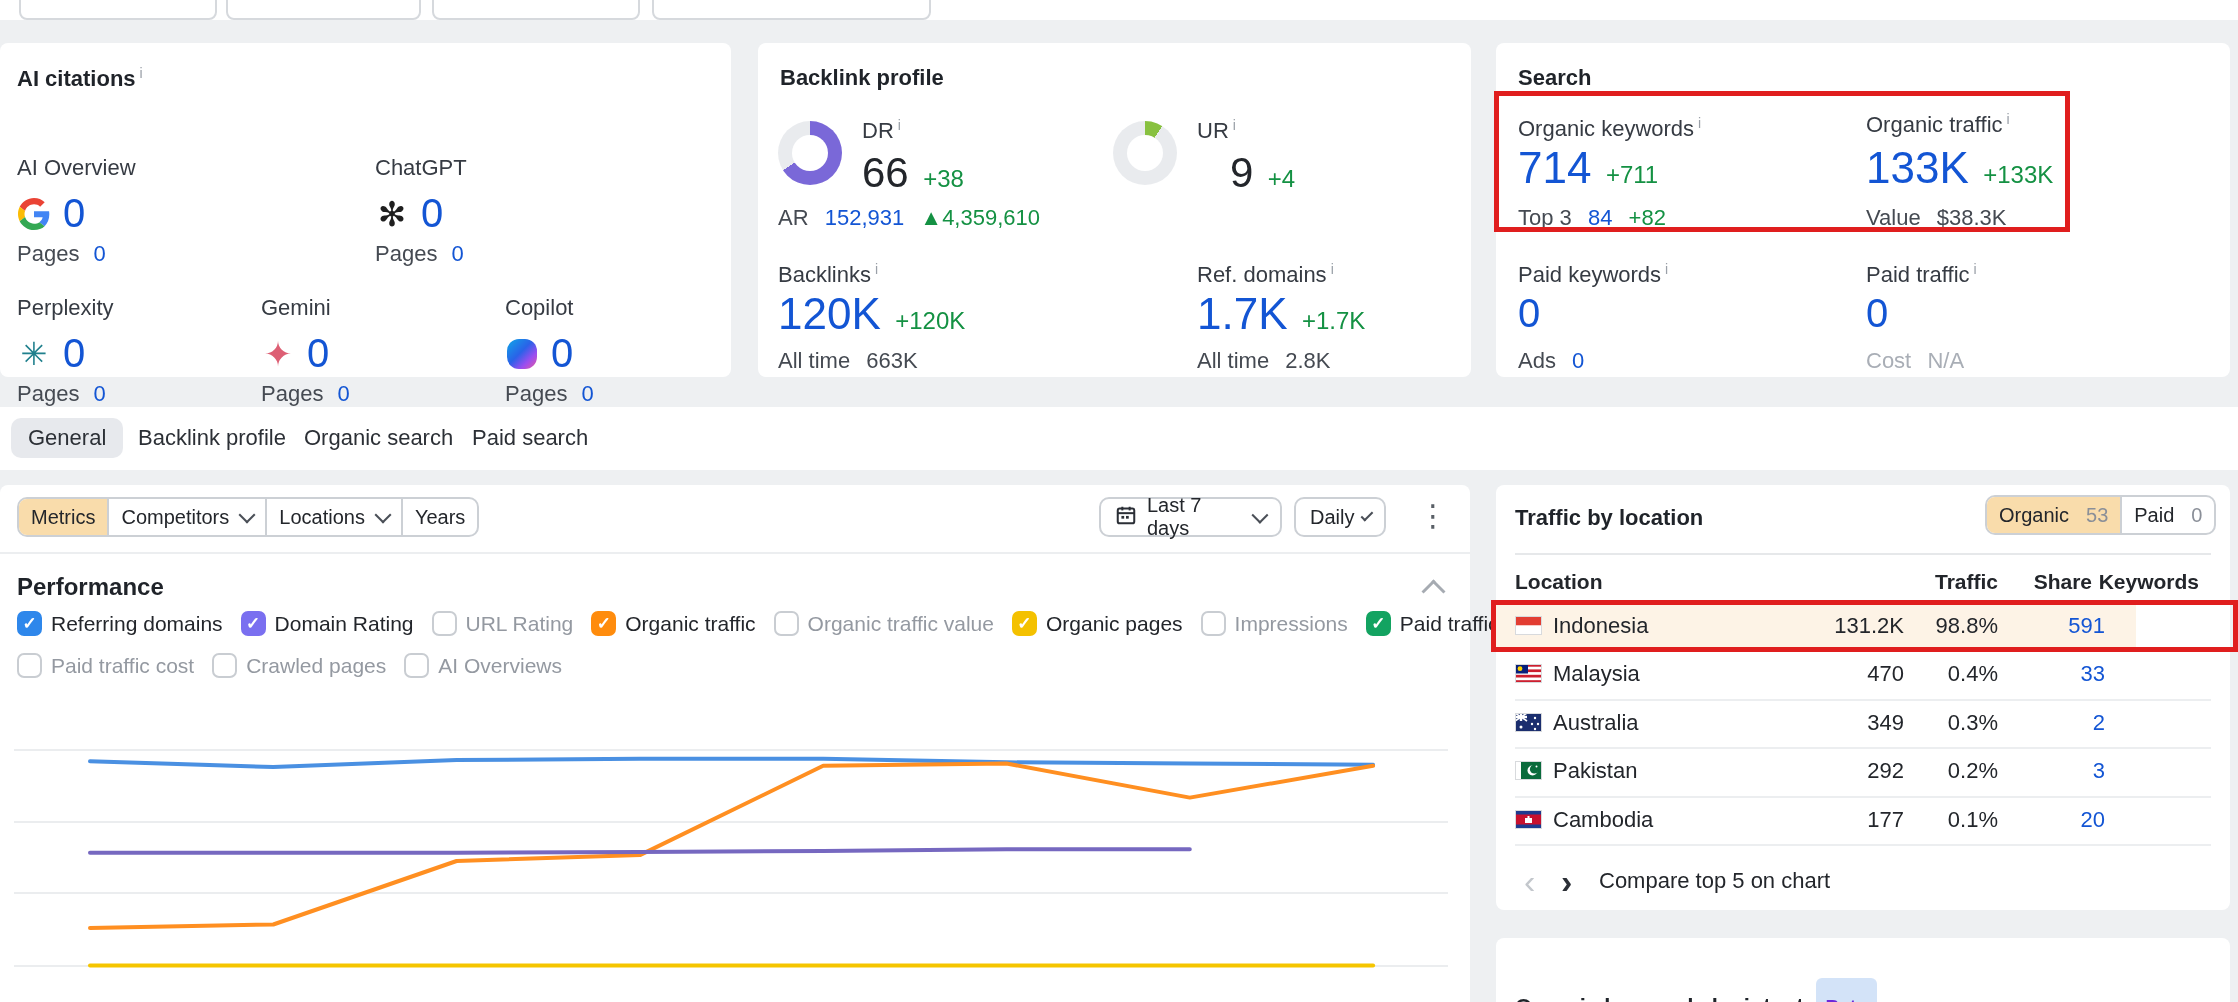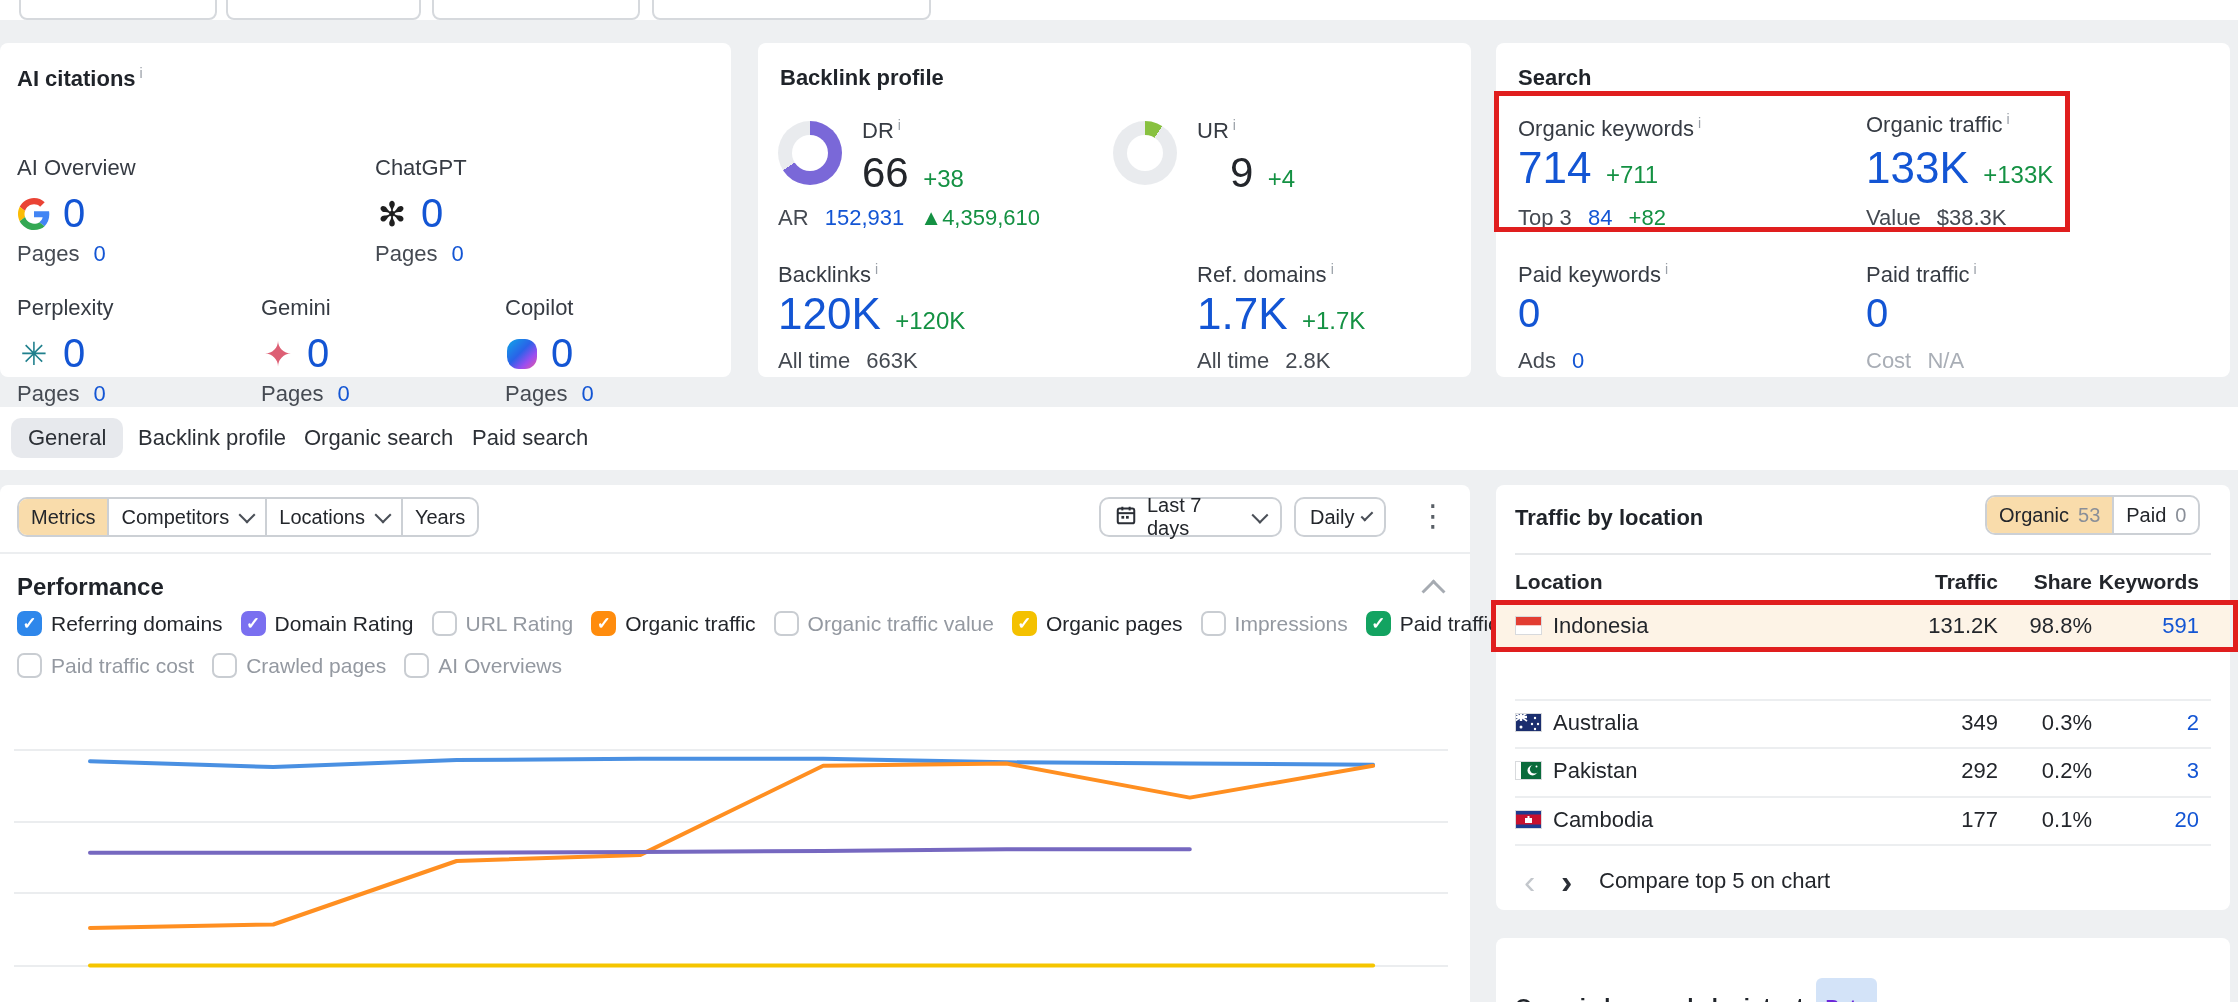--- a/index.html
+++ b/index.html
@@ -28,36 +28,36 @@
   .tab{position:absolute;top:11px;height:40px;display:flex;align-items:center;padding:0 17px;
        font-size:22px;color:#2c3036;border-radius:10px;}
   .tab.active{background:#e7e9ed;}
   
   .segctl{position:absolute;display:flex;height:40px;border:2px solid #ccd0d5;border-radius:10px;
           background:#fff;box-sizing:border-box;overflow:hidden;}
   .seg{display:flex;align-items:center;justify-content:center;font-size:20px;color:#23262b;
        padding:0 12px;border-right:2px solid #ccd0d5;box-sizing:border-box;}
   .seg:last-child{border-right:none;}
   .seg.active{background:#f9dcab;}
-  .seg .cnt{color:#8a8f98;margin-left:9px;}
+  .seg .cnt{color:#8a8f98;margin-left:17px;}
   .btn{position:absolute;display:flex;align-items:center;gap:10px;height:40px;border:2px solid #ccd0d5;
        border-radius:10px;background:#fff;box-sizing:border-box;padding:0 14px;font-size:20px;color:#23262b;}
   .chev{width:10px;height:10px;border-right:2px solid #4a4f57;border-bottom:2px solid #4a4f57;
         transform:rotate(45deg);margin-top:-4px;}
   .chev.up{transform:rotate(-135deg);margin-top:6px;border-color:#a6abb2;width:14px;height:14px;border-width:3px;}
   .kebab{font-family:"DejaVu Sans",sans-serif;font-size:30px;color:#595f66;line-height:1;}
   
   .cb-row{position:absolute;display:flex;gap:18px;align-items:center;}
   .cb{display:flex;align-items:center;gap:9px;font-size:21px;color:#9499a1;white-space:nowrap;}
   .cb .box{width:25px;height:25px;border:2px solid #c9cdd2;border-radius:7px;background:#fff;box-sizing:border-box;
            display:flex;align-items:center;justify-content:center;color:#fff;font-size:17px;font-weight:bold;}
   .cb.on{color:#23262b;}
   
   .th{position:absolute;font-size:21px;font-weight:bold;color:#23262b;}
-  .trow{position:absolute;left:1496px;width:734px;height:48px;}
+  .trow{position:absolute;left:1496px;width:640px;height:48px;}
   .trow .flag{position:absolute;left:19px;top:14px;}
   .trow .loc{position:absolute;left:57px;top:11px;font-size:22px;color:#23262b;}
   .trow .traffic{position:absolute;right:232px;top:11px;font-size:22px;color:#23262b;}
   .trow .share{position:absolute;right:138px;top:11px;font-size:22px;color:#23262b;}
   .trow .kw{position:absolute;right:31px;top:11px;font-size:22px;color:#1355d4;}
   .sepline{position:absolute;left:1515px;width:696px;height:0;border-top:2px solid #eceef0;}
   .badge{background:#d3e3f8;color:#6d28d9;font-size:19px;padding:18px 10px;border-radius:6px;margin-left:12px;font-weight:bold;}
   .annot{position:absolute;border:5px solid #e01e1e;pointer-events:none;z-index:50;}
   .icon34{width:34px;height:34px;display:inline-flex;align-items:center;justify-content:center;}
   .glyph{font-family:"DejaVu Sans",sans-serif;line-height:1;}
@@ -374,20 +374,36 @@
           <rect width="27" height="9.5" fill="#e23d32"></rect>
           <rect y="9.5" width="27" height="9.5" fill="#fff"></rect>
           <rect x="0.5" y="0.5" width="26" height="18" fill="none" stroke="#d8dadd"></rect>
         </svg></span>
     <span class="loc">Indonesia</span>
     <span class="traffic">131.2K</span>
     <span class="share">98.8%</span>
     <span class="kw">591</span>
   </div>
   <div class="sepline" style="top:650px;"></div>
+  <div class="trow" style="top:650px;">
+    <span class="flag"><svg width="27" height="19">
+          <rect width="27" height="19" fill="#fff"></rect>
+          <rect y="0" width="27" height="2.7" fill="#cc1f2f"></rect>
+          <rect y="5.4" width="27" height="2.7" fill="#cc1f2f"></rect>
+          <rect y="10.8" width="27" height="2.7" fill="#cc1f2f"></rect>
+          <rect y="16.2" width="27" height="2.7" fill="#cc1f2f"></rect>
+          <rect width="13" height="9.5" fill="#071f7a"></rect>
+          <circle cx="5" cy="4.7" r="2.4" fill="#ffd400"></circle>
+          <rect x="0.5" y="0.5" width="26" height="18" fill="none" stroke="#d8dadd"></rect>
+        </svg></span>
+    <span class="loc">Malaysia</span>
+    <span class="traffic">470</span>
+    <span class="share">0.4%</span>
+    <span class="kw">33</span>
+  </div>
   <div class="sepline" style="top:699px;"></div>
   <div class="trow" style="top:699px;">
     <span class="flag"><svg width="27" height="19">
           <rect width="27" height="19" fill="#1b2e6e"></rect>
           <line x1="0" y1="0" x2="12" y2="8" stroke="#fff" stroke-width="1.6"></line>
           <line x1="12" y1="0" x2="0" y2="8" stroke="#fff" stroke-width="1.6"></line>
           <line x1="6" y1="0" x2="6" y2="8" stroke="#fff" stroke-width="2.4"></line>
           <line x1="0" y1="4" x2="12" y2="4" stroke="#fff" stroke-width="2.4"></line>
           <circle cx="20" cy="5" r="1.2" fill="#fff"></circle>
           <circle cx="17" cy="11" r="1.2" fill="#fff"></circle>

